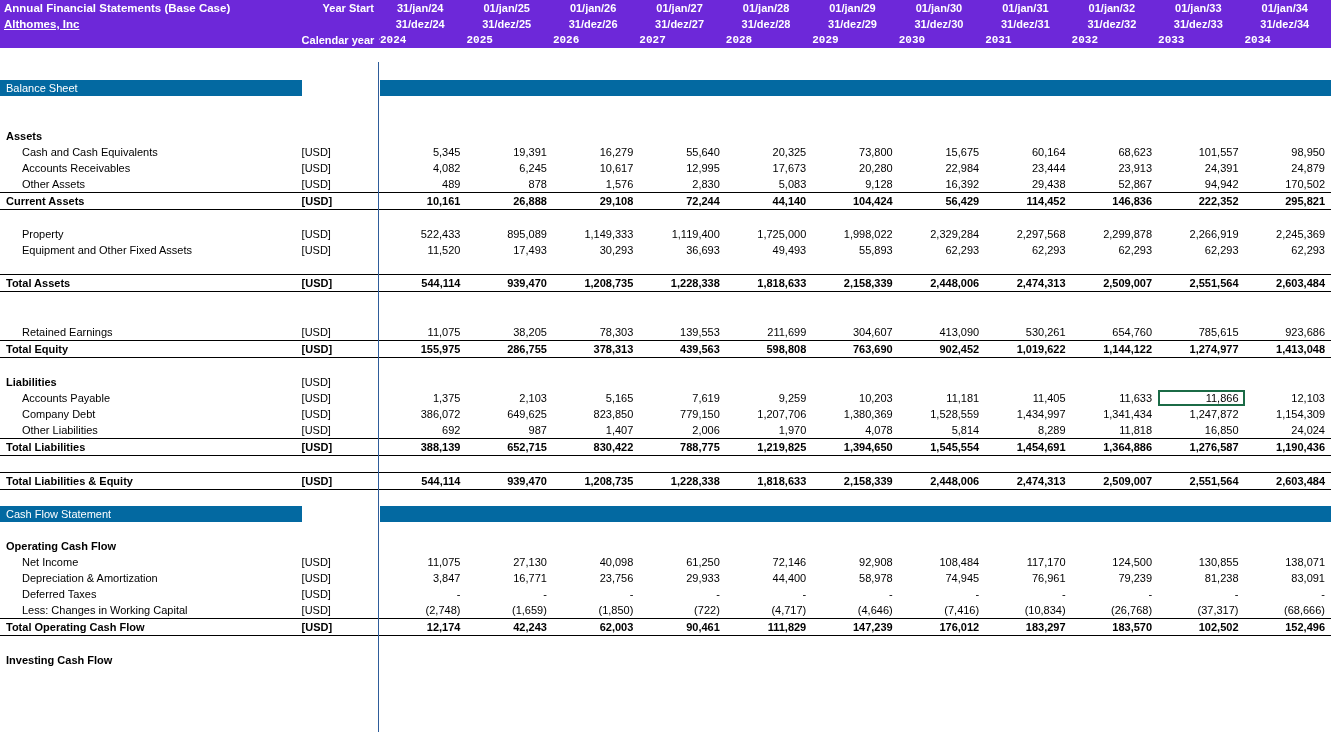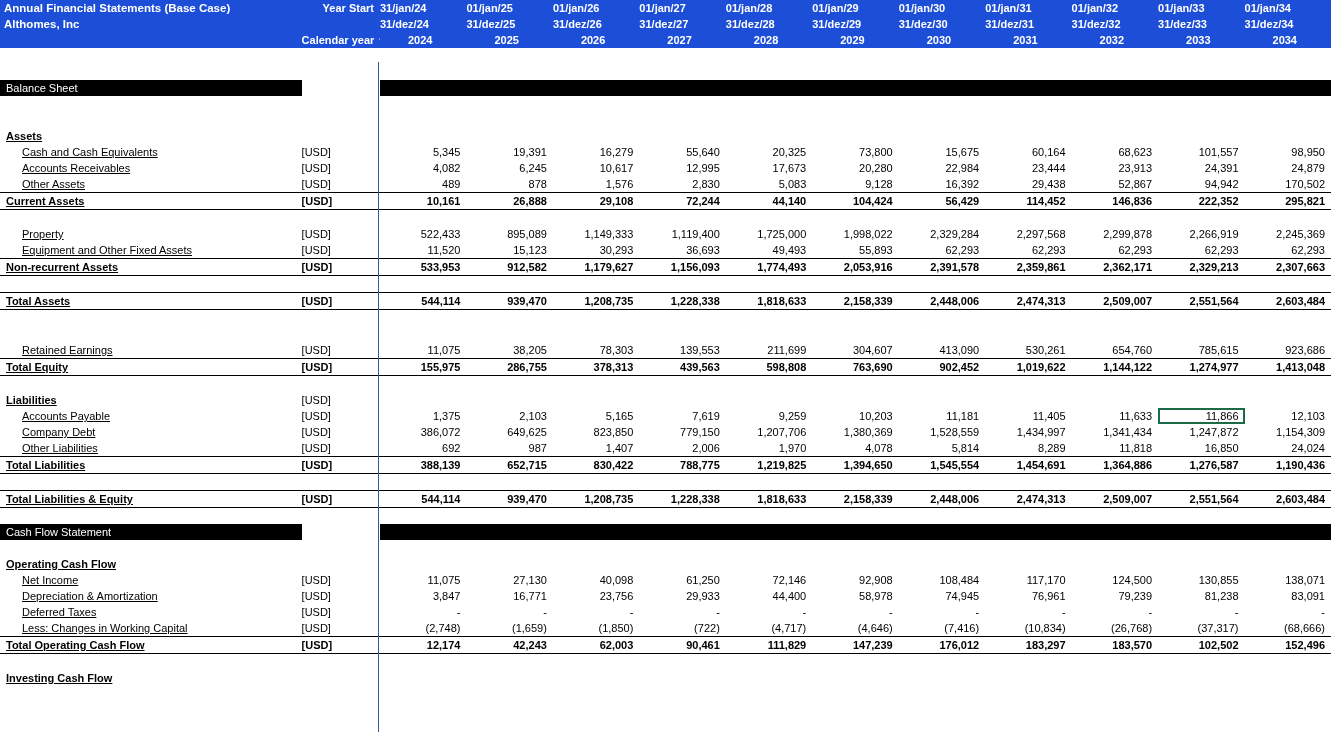--- a/index.html
+++ b/index.html
@@ -31,66 +31,67 @@
     vertical-align: bottom;
     white-space: nowrap;
     overflow: hidden;
   }
   
   col.c-label { width: 300px; }
   col.c-unit  { width: 78px; }
   col.c-num   { width: 86px; }
 
   .hdr {
-    background: #1d4ed8;
+    background: #6d28d9;
     color: #ffffff;
   }
   .hdr td { height: 19px; line-height: 19px; }
   .hdr-title {
     font-weight: bold;
     padding-left: 4px !important;
     font-size: 11.5px;
   }
   .hdr-sub {
     font-weight: bold;
     padding-left: 4px !important;
     font-size: 11.5px;
+    text-decoration: underline;
   }
   .hdr-right {
     text-align: right;
     padding-right: 6px !important;
     font-weight: bold;
   }
   .hdr-date {
+    text-align: center;
+    padding-right: 6px !important;
+    font-weight: bold;
+  }
+  .hdr-year {
     text-align: left;
     padding-right: 6px !important;
     font-weight: bold;
-  }
-  .hdr-year {
-    text-align: center;
-    padding-right: 6px !important;
-    font-weight: bold;
+    font-family: Liberation Mono, monospace;
   }
   .blank td { height: 16px; }
   .sectionbar td {
-    background: #000000;
+    background: #0369a1;
     color: #ffffff;
     height: 17px;
     line-height: 17px;
   }
   .sectionbar .sec-label {
     padding-left: 6px !important;
     font-size: 11px;
   }
   .sectionbar .sec-gapcell {
     background: #ffffff;
   }
   .label {
     padding-left: 6px !important;
-    text-decoration: underline;
   }
   .label.indent1 { padding-left: 22px !important; }
   .bold { font-weight: bold; }
   .unit {
     text-align: left;
     padding-right: 10px !important;
   }
   .num {
     text-align: right;
     padding-right: 6px !important;
@@ -293,47 +294,32 @@
         <td class="num">2,297,568</td>
         <td class="num">2,299,878</td>
         <td class="num">2,266,919</td>
         <td class="num">2,245,369</td>
       </tr>
 
       <tr>
         <td class="label indent1">Equipment and Other Fixed Assets</td>
         <td class="unit">[USD]</td>
         <td class="num">11,520</td>
-        <td class="num">15,123</td>
+        <td class="num">17,493</td>
         <td class="num">30,293</td>
         <td class="num">36,693</td>
         <td class="num">49,493</td>
         <td class="num">55,893</td>
         <td class="num">62,293</td>
         <td class="num">62,293</td>
         <td class="num">62,293</td>
         <td class="num">62,293</td>
         <td class="num">62,293</td>
       </tr>
 
-      <tr>
-        <td class="label bold topline botline">Non-recurrent Assets</td>
-        <td class="unit bold topline botline">[USD]</td>
-        <td class="num bold topline botline">533,953</td>
-        <td class="num bold topline botline">912,582</td>
-        <td class="num bold topline botline">1,179,627</td>
-        <td class="num bold topline botline">1,156,093</td>
-        <td class="num bold topline botline">1,774,493</td>
-        <td class="num bold topline botline">2,053,916</td>
-        <td class="num bold topline botline">2,391,578</td>
-        <td class="num bold topline botline">2,359,861</td>
-        <td class="num bold topline botline">2,362,171</td>
-        <td class="num bold topline botline">2,329,213</td>
-        <td class="num bold topline botline">2,307,663</td>
-      </tr>
 
       <tr class="blank">
           <td colspan="13"></td>
         </tr>
 
       <tr>
         <td class="label bold topline botline">Total Assets</td>
         <td class="unit bold topline botline">[USD]</td>
         <td class="num bold topline botline">544,114</td>
         <td class="num bold topline botline">939,470</td>

